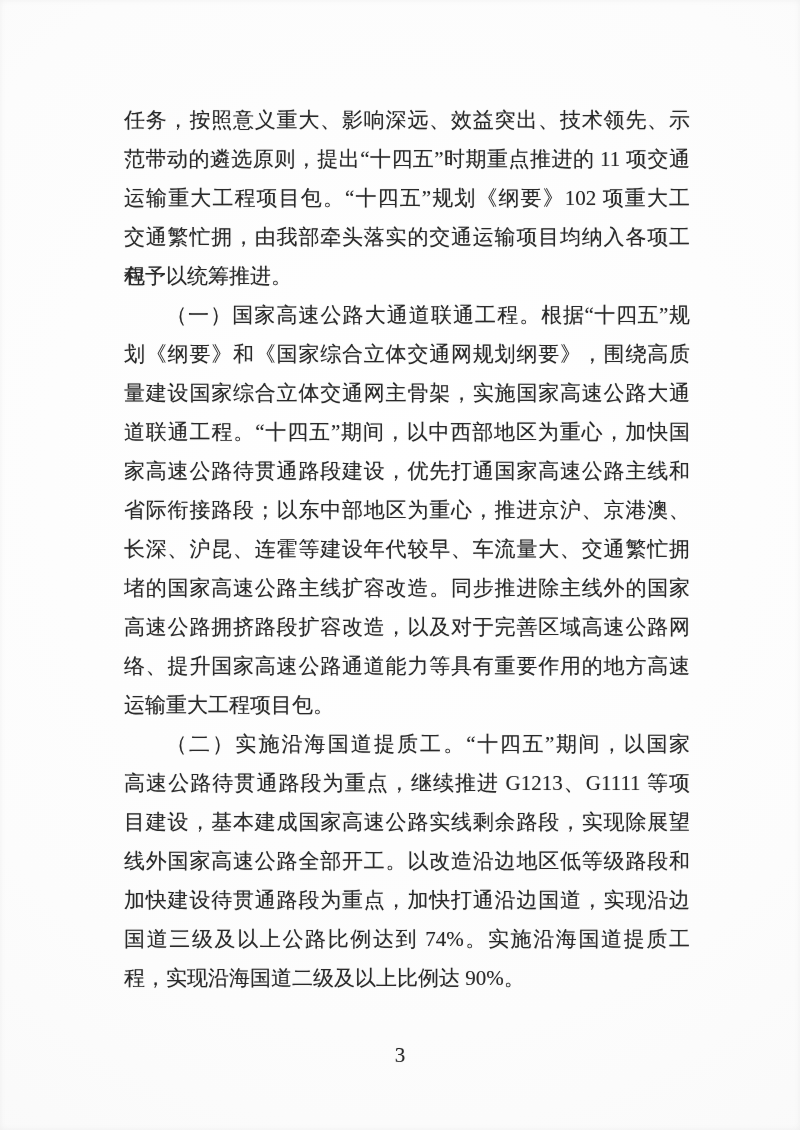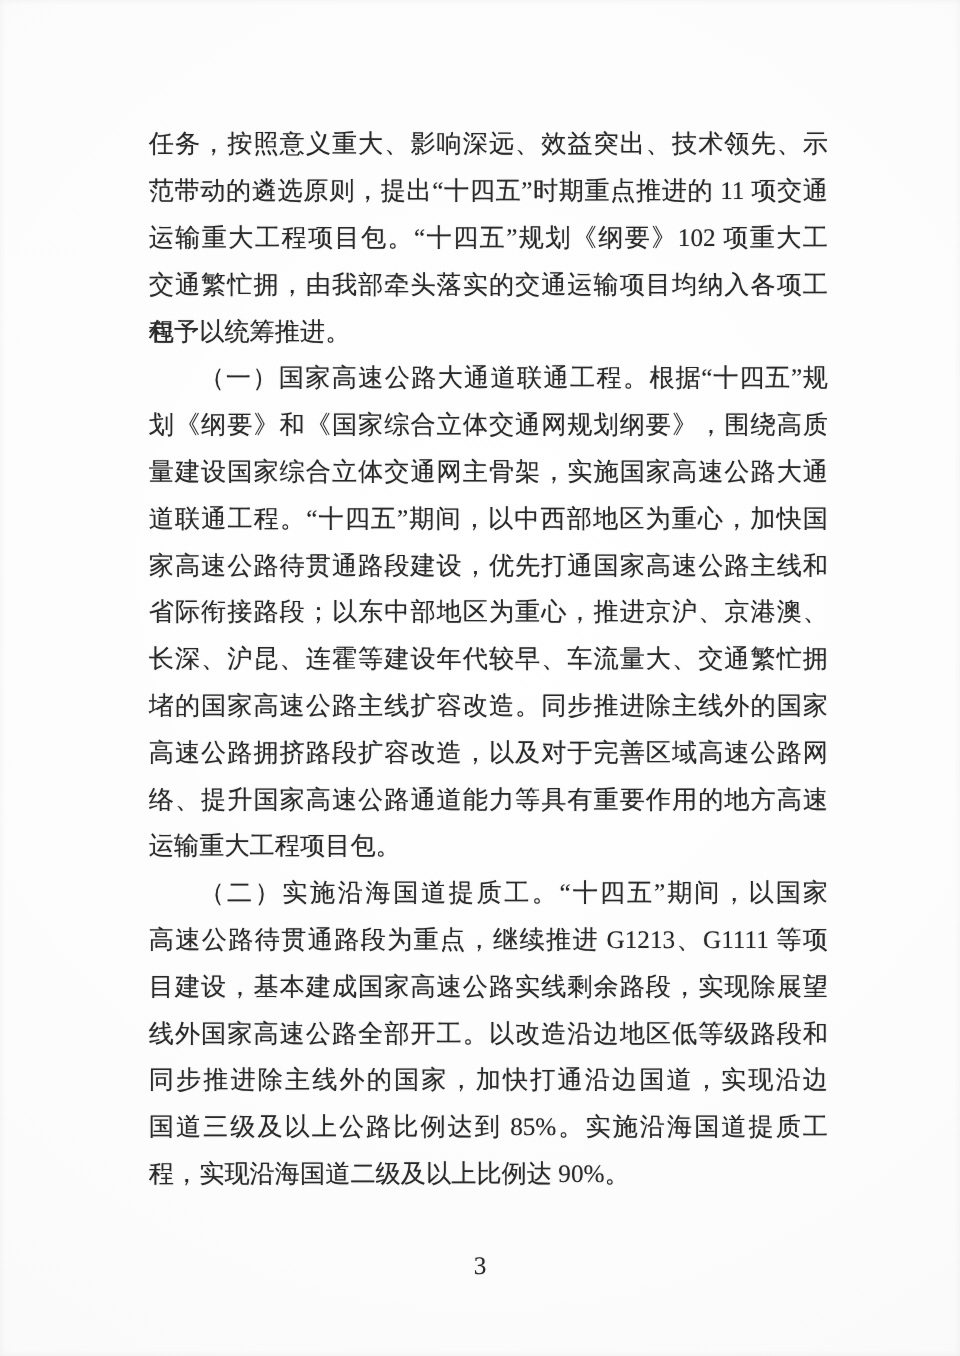--- a/index.html
+++ b/index.html
@@ -80,18 +80,18 @@
       <div class="line">省际衔接路段；以东中部地区为重心，推进京沪、京港澳、</div>
       <div class="line">长深、沪昆、连霍等建设年代较早、车流量大、交通繁忙拥</div>
       <div class="line">堵的国家高速公路主线扩容改造。同步推进除主线外的国家</div>
       <div class="line">高速公路拥挤路段扩容改造，以及对于完善区域高速公路网</div>
       <div class="line">络、提升国家高速公路通道能力等具有重要作用的地方高速</div>
       <div class="line para-end">运输重大工程项目包。</div>
       <div class="line indent"><b class="lead">（二）实施沿海国道提质工。</b>“十四五”期间，以国家</div>
       <div class="line">高速公路待贯通路段为重点，继续推进 G1213、G1111 等项</div>
       <div class="line">目建设，基本建成国家高速公路实线剩余路段，实现除展望</div>
       <div class="line">线外国家高速公路全部开工。以改造沿边地区低等级路段和</div>
-      <div class="line">同步推进除主线外的国家，加快打通沿边国道，实现沿边</div>
-      <div class="line">国道三级及以上公路比例达到 85%。实施沿海国道提质工</div>
+      <div class="line">加快建设待贯通路段为重点，加快打通沿边国道，实现沿边</div>
+      <div class="line">国道三级及以上公路比例达到 74%。实施沿海国道提质工</div>
       <div class="line para-end">程，实现沿海国道二级及以上比例达 90%。</div>
     </div>
   <div class="page-number">3</div>
 </div>
 
 </body></html>

